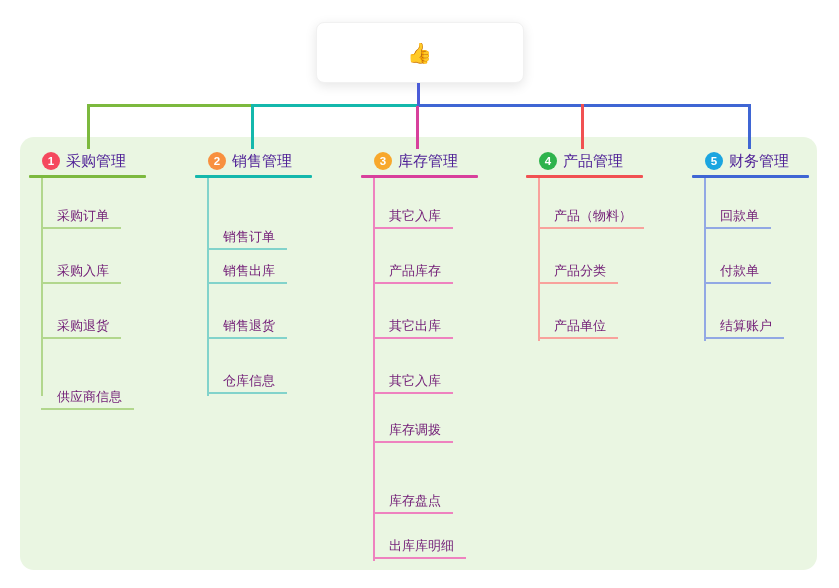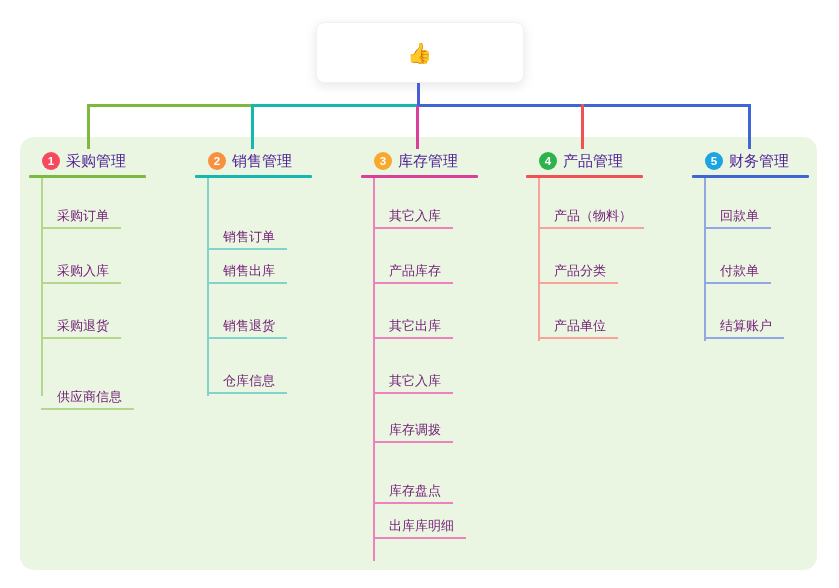--- a/index.html
+++ b/index.html
@@ -96,22 +96,22 @@
       <span class="badge" style="background-color: rgb(248, 168, 44);">3</span>
       <span class="branch-label">库存管理</span>
     </div>
     <div class="branch-underline" style="background-color: rgb(216, 64, 156);"></div>
     <div class="child-vline" style="height: 383px; background-color: rgb(238, 130, 191);"></div>
     <div class="child" style="top: 55px; border-bottom-color: rgb(238, 130, 191);">其它入库</div>
     <div class="child" style="top: 110px; border-bottom-color: rgb(238, 130, 191);">产品库存</div>
     <div class="child" style="top: 165px; border-bottom-color: rgb(238, 130, 191);">其它出库</div>
     <div class="child" style="top: 220px; border-bottom-color: rgb(238, 130, 191);">其它入库</div>
     <div class="child" style="top: 269px; border-bottom-color: rgb(238, 130, 191);">库存调拨</div>
-    <div class="child" style="top: 330px; border-bottom-color: rgb(238, 130, 191);">库存盘点</div>
-    <div class="child" style="top: 365px; border-bottom-color: rgb(238, 130, 191);">出库库明细</div>
+    <div class="child" style="top: 340px; border-bottom-color: rgb(238, 130, 191);">库存盘点</div>
+    <div class="child" style="top: 385px; border-bottom-color: rgb(238, 130, 191);">出库库明细</div>
   </div>
 
   <div class="branch" style="left:526px;">
     <div class="branch-title">
       <span class="badge" style="background-color: rgb(46, 179, 76);">4</span>
       <span class="branch-label">产品管理</span>
     </div>
     <div class="branch-underline" style="background-color: rgb(241, 81, 82);"></div>
     <div class="child-vline" style="height: 163px; background-color: rgb(248, 162, 156);"></div>
     <div class="child" style="top: 55px; border-bottom-color: rgb(248, 162, 156);">产品（物料）</div>

